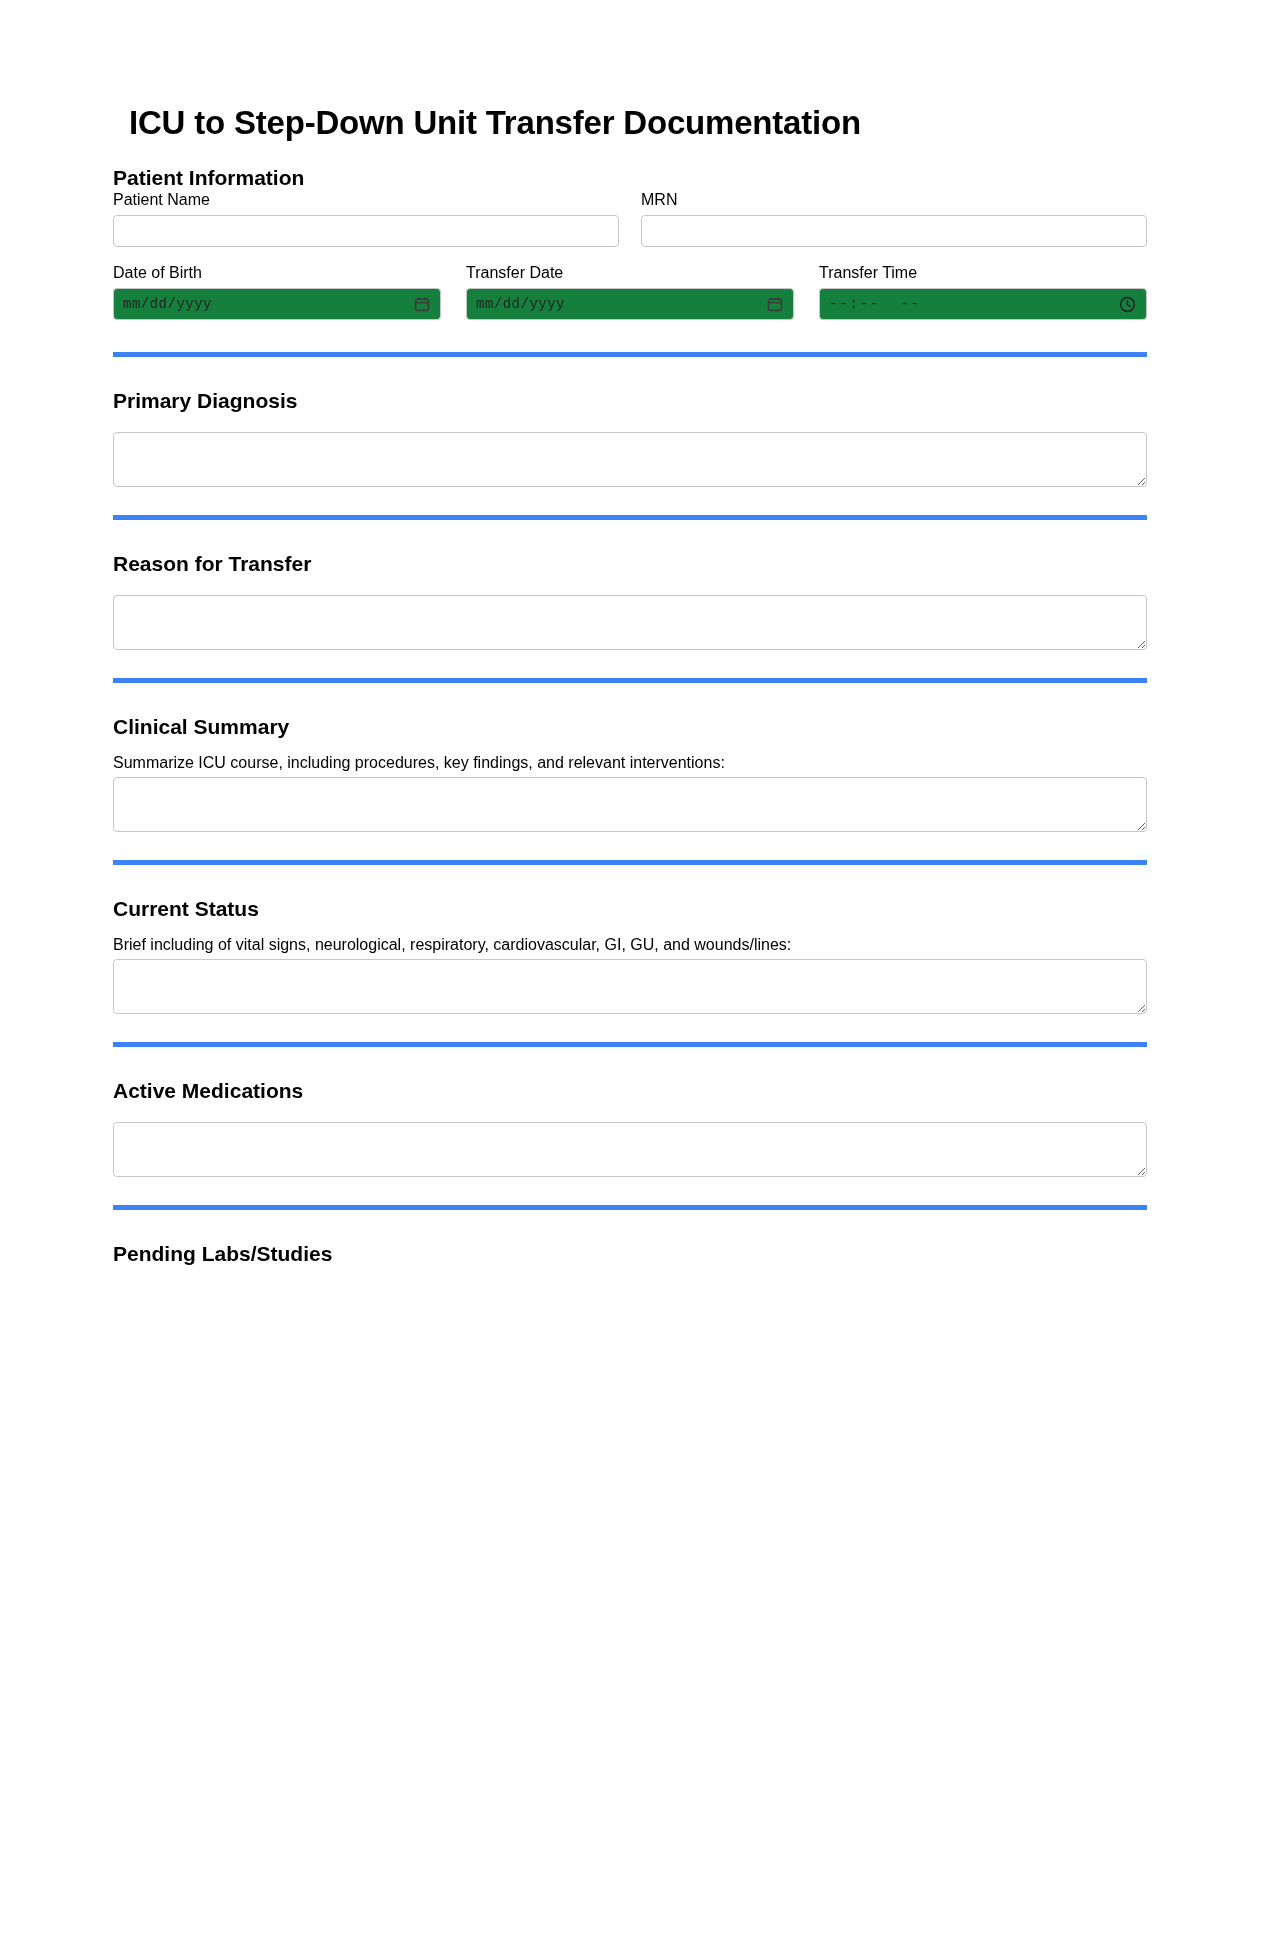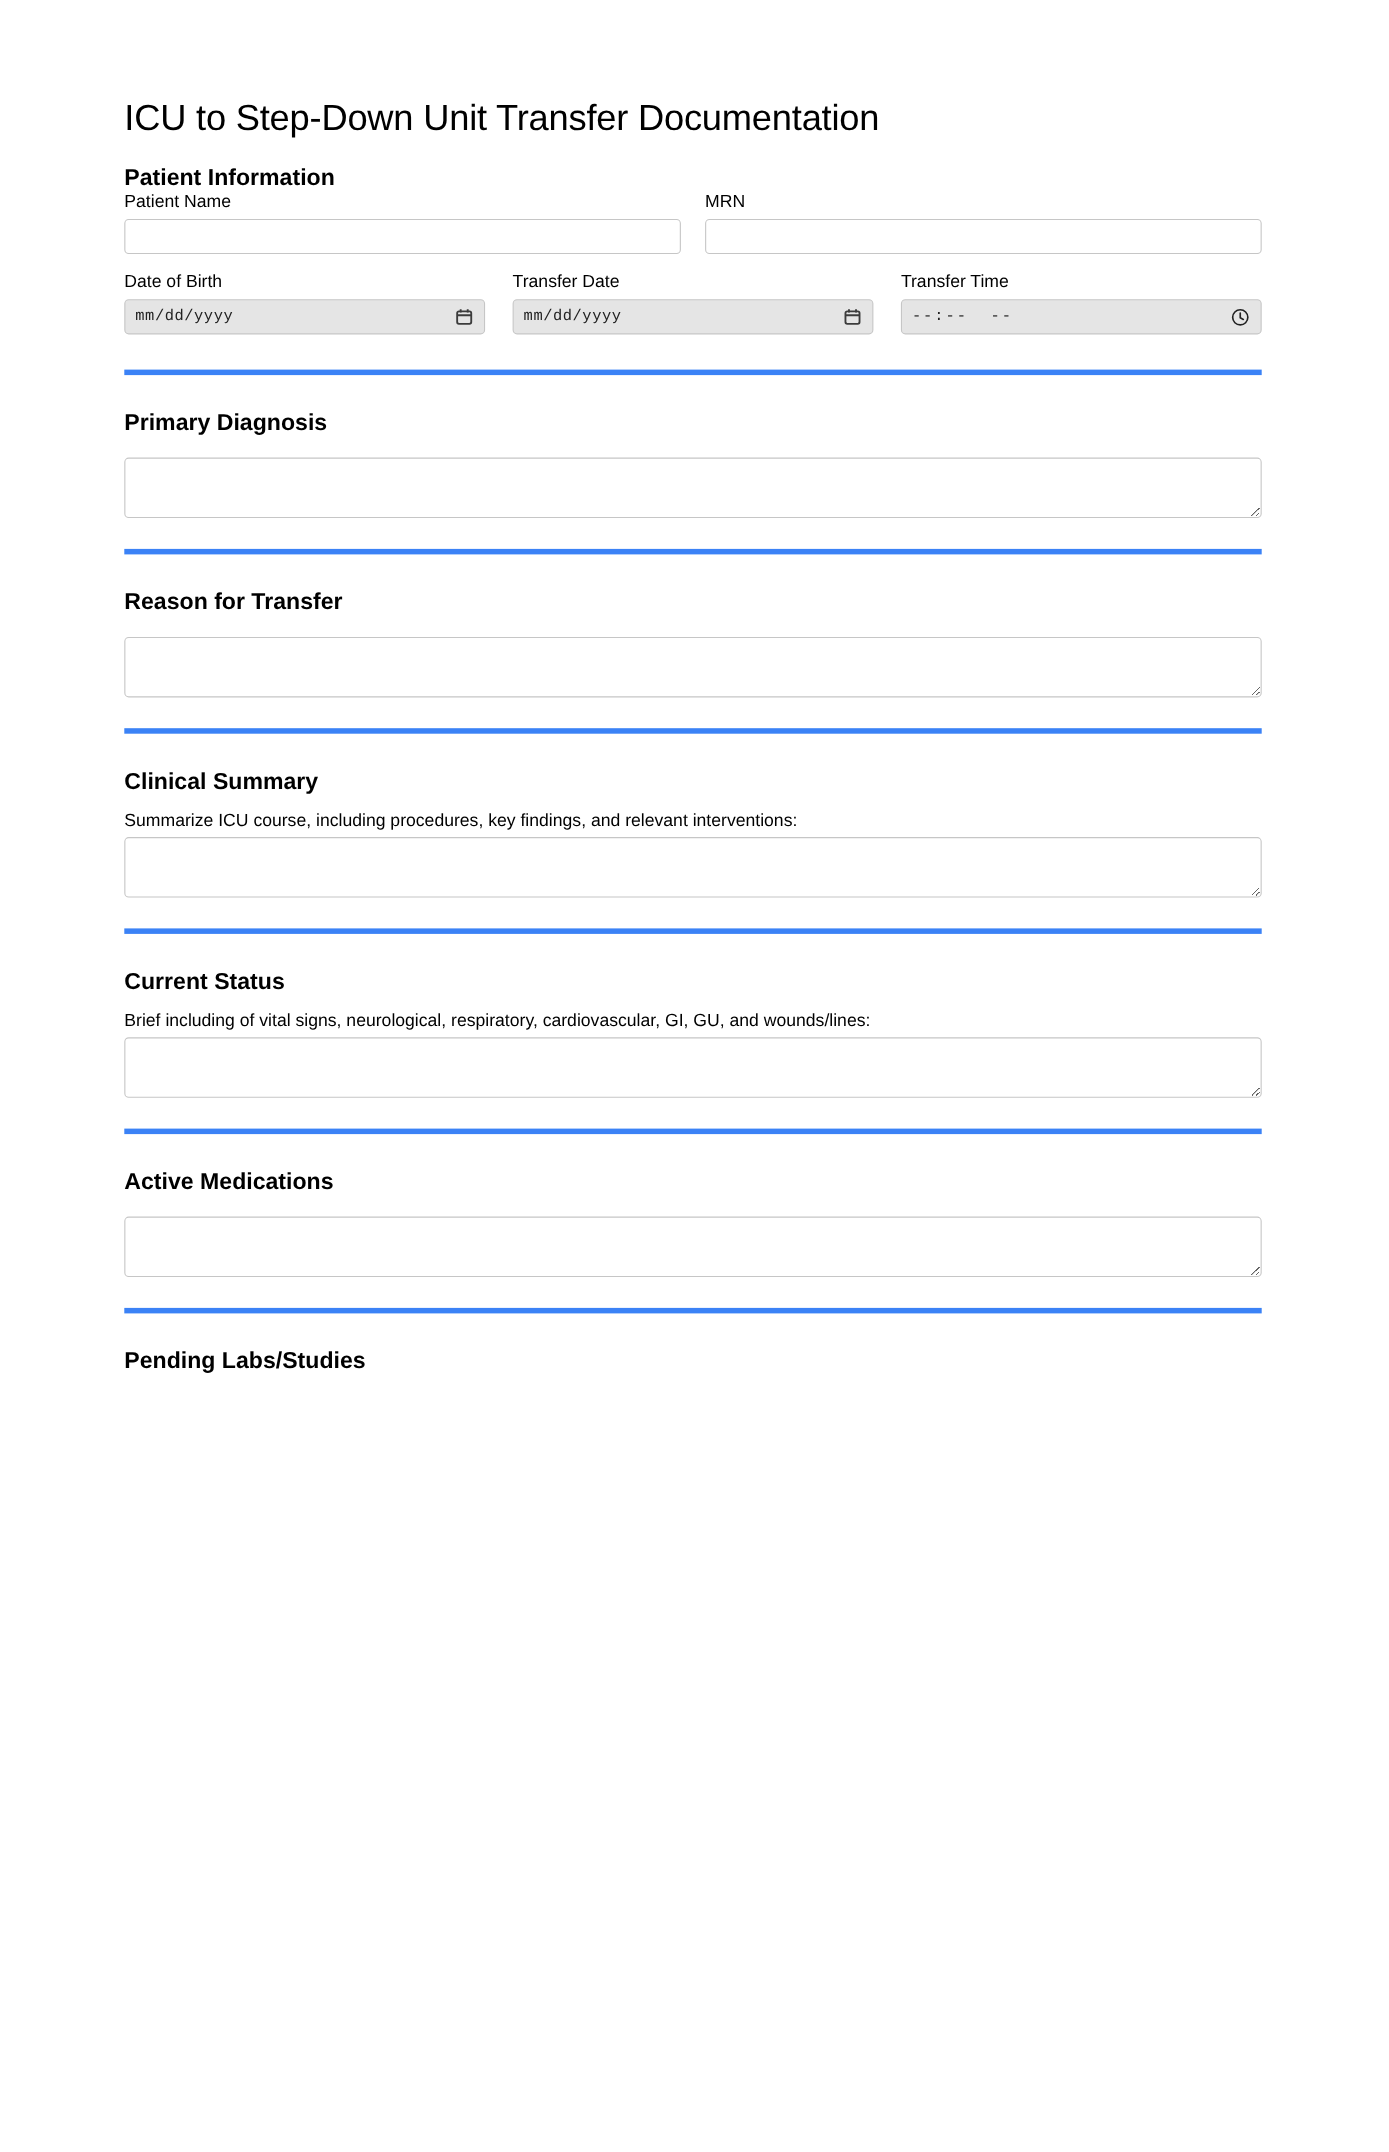--- a/index.html
+++ b/index.html
@@ -2,38 +2,38 @@
 <html><head>
 <meta charset="utf-8">
 <style>
   html,body{margin:0;padding:0;background:#ffffff;}
   body{
     width:1263px;height:1956px;position:relative;
     font-family:"Liberation Sans",sans-serif;color:#000;
     -webkit-font-smoothing:antialiased;
   }
   .container{width:1034px;margin-left:113px;padding-top:88px;}
-  h1{font-size:33px;font-weight:normal;margin:0;letter-spacing:-0.2px;}
+  h1{font-size:33px;font-weight:bold;margin:16px;letter-spacing:-0.2px;}
   h2{font-size:21px;font-weight:bold;margin:0;}
   .section{padding-bottom:28px;}
   .section.first{padding-bottom:32px;}
   .section.divided{border-top:5px solid #3b82f6;padding-top:32px;}
   .sec-heading-gap{margin-top:24px;}
   .row{display:grid;}
   .row-2col{grid-template-columns:1fr 1fr;column-gap:22px;}
   .row-3col{grid-template-columns:1fr 1fr 1fr;column-gap:25px;margin-top:16px;}
   .field-label{display:block;font-size:16px;line-height:19px;margin-bottom:6px;color:#000;}
   .text-input{
     width:100%;height:32px;box-sizing:border-box;
     border:1px solid #c6c6c6;border-radius:4px;background:#fff;
     padding:0 8px;font-family:"Liberation Sans",sans-serif;font-size:16px;color:#000;outline:none;
   }
   .picker{
     height:32px;box-sizing:border-box;border:1px solid #c6c6c6;border-radius:4px;
-    background:#e5e5e5;display:flex;align-items:center;justify-content:space-between;
+    background:#15803d;display:flex;align-items:center;justify-content:space-between;
     padding:0 10px 0 9px;cursor:text;
   }
   .picker .ph{
     font-family:"Liberation Mono","DejaVu Sans Mono",monospace;
     font-size:14px;color:#222;letter-spacing:0.5px;white-space:pre;
   }
   .picker.time .ph{letter-spacing:1.8px;}
   .picker .icn{display:flex;align-items:center;flex:0 0 auto;}
   .desc{font-size:16px;line-height:19px;margin:14px 0 0 0;color:#000;}
   textarea.box{

